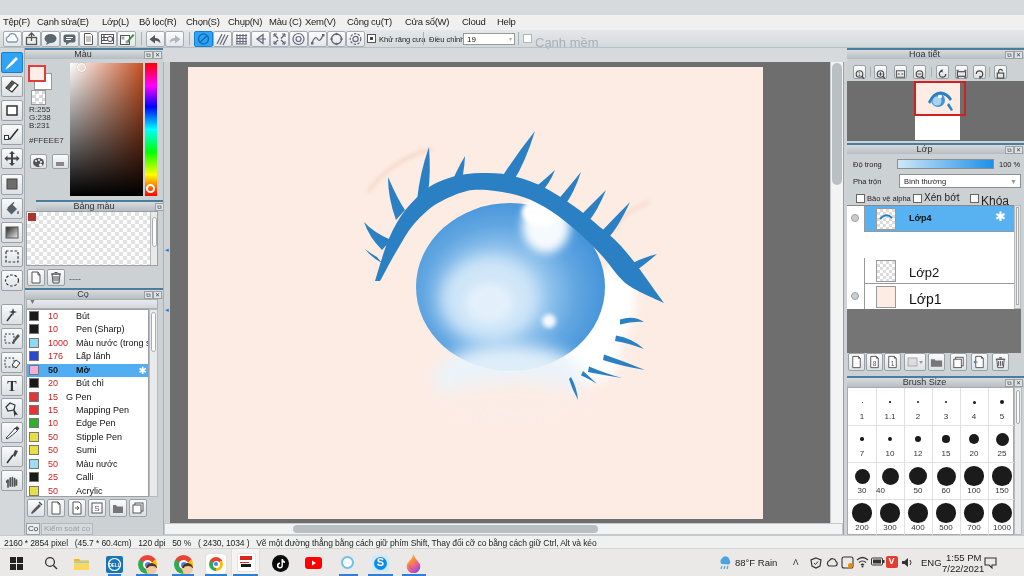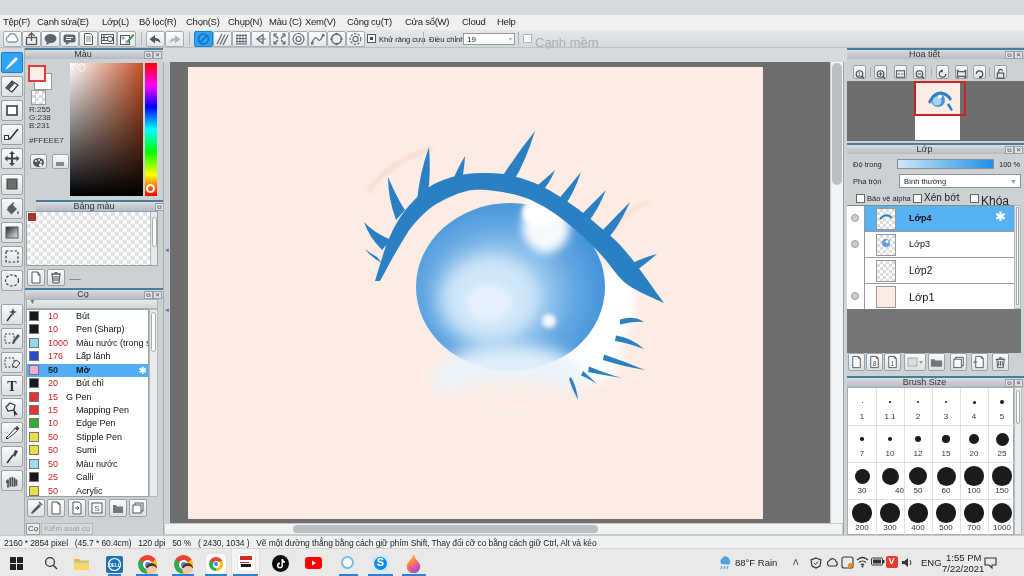--- a/index.html
+++ b/index.html
@@ -536,41 +536,31 @@
         <div style="position:absolute;left:0;top:0px;width:167px;height:26px;background:#58b2f2;border-bottom:1px solid #999">
           <div style="position:absolute;left:0;top:0;width:18px;height:26px;background:#fff;border-right:1px solid #999">
             <div style="position:absolute;left:4px;top:8px;width:8px;height:8px;border-radius:50%;background:#c9cdd0;border:1px solid #9aa0a4"></div>
           </div>
           <div style="position:absolute;left:29px;top:2px;width:20px;height:22px;background:repeating-conic-gradient(#dcdcdc 0% 25%,#fff 0% 50%) 0 0/6px 6px;border:1px solid #999"><svg width="18" height="20" viewBox="0 0 18 20">
               <path d="M3 10 Q9 3 15 9" fill="none" stroke="#2b80c4" stroke-width="2"></path>
             </svg></div>
           <span style="position:absolute;left:62px;top:7px;font-size:9px;font-weight:bold;color:#111">Lớp4</span>
           <span style="position:absolute;left:148px;top:3px;color:#fff;font-size:13px">✱</span>
         </div>
-        <div style="position:absolute;left:0;top:26px;width:167px;height:26px;background:#fff;border-bottom:1px solid #999">
-          <div style="position:absolute;left:0;top:0;width:18px;height:26px;background:#fff;border-right:1px solid #999">
-            <div style="position:absolute;left:4px;top:8px;width:8px;height:8px;border-radius:50%;background:#c9cdd0;border:1px solid #9aa0a4"></div>
-          </div>
-          <div style="position:absolute;left:29px;top:2px;width:20px;height:22px;background:repeating-conic-gradient(#dcdcdc 0% 25%,#fff 0% 50%) 0 0/6px 6px;border:1px solid #999"><svg width="18" height="20" viewBox="0 0 18 20">
-              <circle cx="9" cy="8" r="4" fill="#5ea4e2"></circle>
-              <circle cx="10" cy="6.5" r="1.5" fill="#fff"></circle>
-            </svg></div>
-          <span style="position:absolute;left:62px;top:7px;font-size:9px;font-weight:normal;color:#111">Lớp3</span>
-        </div>
         <div style="position:absolute;left:0;top:52px;width:167px;height:26px;background:#fff;border-bottom:1px solid #999">
           <div style="position:absolute;left:0;top:0;width:18px;height:26px;background:#fff;border-right:1px solid #999"></div>
           <div style="position:absolute;left:29px;top:2px;width:20px;height:22px;background:repeating-conic-gradient(#dcdcdc 0% 25%,#fff 0% 50%) 0 0/6px 6px;border:1px solid #999"></div>
-          <span style="position:absolute;left:62px;top:7px;font-size:10px;font-weight:normal;color:#111">Lớp2</span>
+          <span style="position:absolute;left:62px;top:7px;font-size:13px;font-weight:normal;color:#111">Lớp2</span>
         </div>
         <div style="position:absolute;left:0;top:78px;width:167px;height:26px;background:#fff;border-bottom:1px solid #999">
           <div style="position:absolute;left:0;top:0;width:18px;height:26px;background:#fff;border-right:1px solid #999">
             <div style="position:absolute;left:4px;top:8px;width:8px;height:8px;border-radius:50%;background:#c9cdd0;border:1px solid #9aa0a4"></div>
           </div>
           <div style="position:absolute;left:29px;top:2px;width:20px;height:22px;background:#fdece4;border:1px solid #999"></div>
-          <span style="position:absolute;left:62px;top:7px;font-size:11px;font-weight:normal;color:#111">Lớp1</span>
+          <span style="position:absolute;left:62px;top:7px;font-size:14px;font-weight:normal;color:#111">Lớp1</span>
         </div>
       </div>
     <div class="abs" style="left:167px;top:157px;width:7px;height:104px;background:#e4e7e9;border:1px solid #b5babd">
         <div style="position:absolute;left:1px;top:1px;width:3px;height:98px;background:#fafbfb;border:1px solid #aaa"></div>
       </div>
     <div class="abs" style="left:0;top:261px;width:174px;height:44px;background:#757575"></div>
     <div id="layerbtns">
         <div style="position:absolute;top:305px;height:18px;background:linear-gradient(#fafbfc,#dde1e4);border:1px solid #9aa1a6;border-radius:2px;left:1px;width:17px"><svg width="15" height="16" viewBox="0 0 16 16">
             <path d="M4 2 L10 2 L12 4 L12 14 L4 14 Z" fill="#fff" stroke="#555"></path>
             <path d="M10 2 L10 4 L12 4" fill="none" stroke="#555"></path>
@@ -638,21 +628,21 @@
         <div style="position:absolute;left:56px;top:61px;width:28px;text-align:center;font-size:8px;color:#333">12</div>
         <div style="position:absolute;left:94.2px;top:47.2px;width:7.5px;height:7.5px;border-radius:50%;background:#1b1b1b"></div>
         <div style="position:absolute;left:84px;top:61px;width:28px;text-align:center;font-size:8px;color:#333">15</div>
         <div style="position:absolute;left:121.0px;top:46.0px;width:10px;height:10px;border-radius:50%;background:#1b1b1b"></div>
         <div style="position:absolute;left:112px;top:61px;width:28px;text-align:center;font-size:8px;color:#333">20</div>
         <div style="position:absolute;left:147.5px;top:44.5px;width:13px;height:13px;border-radius:50%;background:#1b1b1b"></div>
         <div style="position:absolute;left:140px;top:61px;width:28px;text-align:center;font-size:8px;color:#333">25</div>
         <div style="position:absolute;left:6.5px;top:80.5px;width:15px;height:15px;border-radius:50%;background:#1b1b1b"></div>
         <div style="position:absolute;left:0px;top:98px;width:28px;text-align:center;font-size:8px;color:#333">30</div>
         <div style="position:absolute;left:33.5px;top:79.5px;width:17px;height:17px;border-radius:50%;background:#1b1b1b"></div>
-        <div style="position:absolute;left:28px;top:98px;width:28px;text-align:right;font-size:8px;color:#333">40</div>
+        <div style="position:absolute;left:28px;top:98px;width:28px;text-align:left;font-size:8px;color:#333">40</div>
         <div style="position:absolute;left:60.8px;top:78.8px;width:18.5px;height:18.5px;border-radius:50%;background:#1b1b1b"></div>
         <div style="position:absolute;left:56px;top:98px;width:28px;text-align:center;font-size:8px;color:#333">50</div>
         <div style="position:absolute;left:88.5px;top:78.5px;width:19px;height:19px;border-radius:50%;background:#1b1b1b"></div>
         <div style="position:absolute;left:84px;top:98px;width:28px;text-align:center;font-size:8px;color:#333">60</div>
         <div style="position:absolute;left:116.2px;top:78.2px;width:19.5px;height:19.5px;border-radius:50%;background:#1b1b1b"></div>
         <div style="position:absolute;left:112px;top:98px;width:28px;text-align:center;font-size:8px;color:#333">100</div>
         <div style="position:absolute;left:144.2px;top:78.2px;width:19.5px;height:19.5px;border-radius:50%;background:#1b1b1b"></div>
         <div style="position:absolute;left:140px;top:98px;width:28px;text-align:center;font-size:8px;color:#333">150</div>
         <div style="position:absolute;left:4.2px;top:115.2px;width:19.5px;height:19.5px;border-radius:50%;background:#1b1b1b"></div>
         <div style="position:absolute;left:0px;top:135px;width:28px;text-align:center;font-size:8px;color:#333">200</div>

